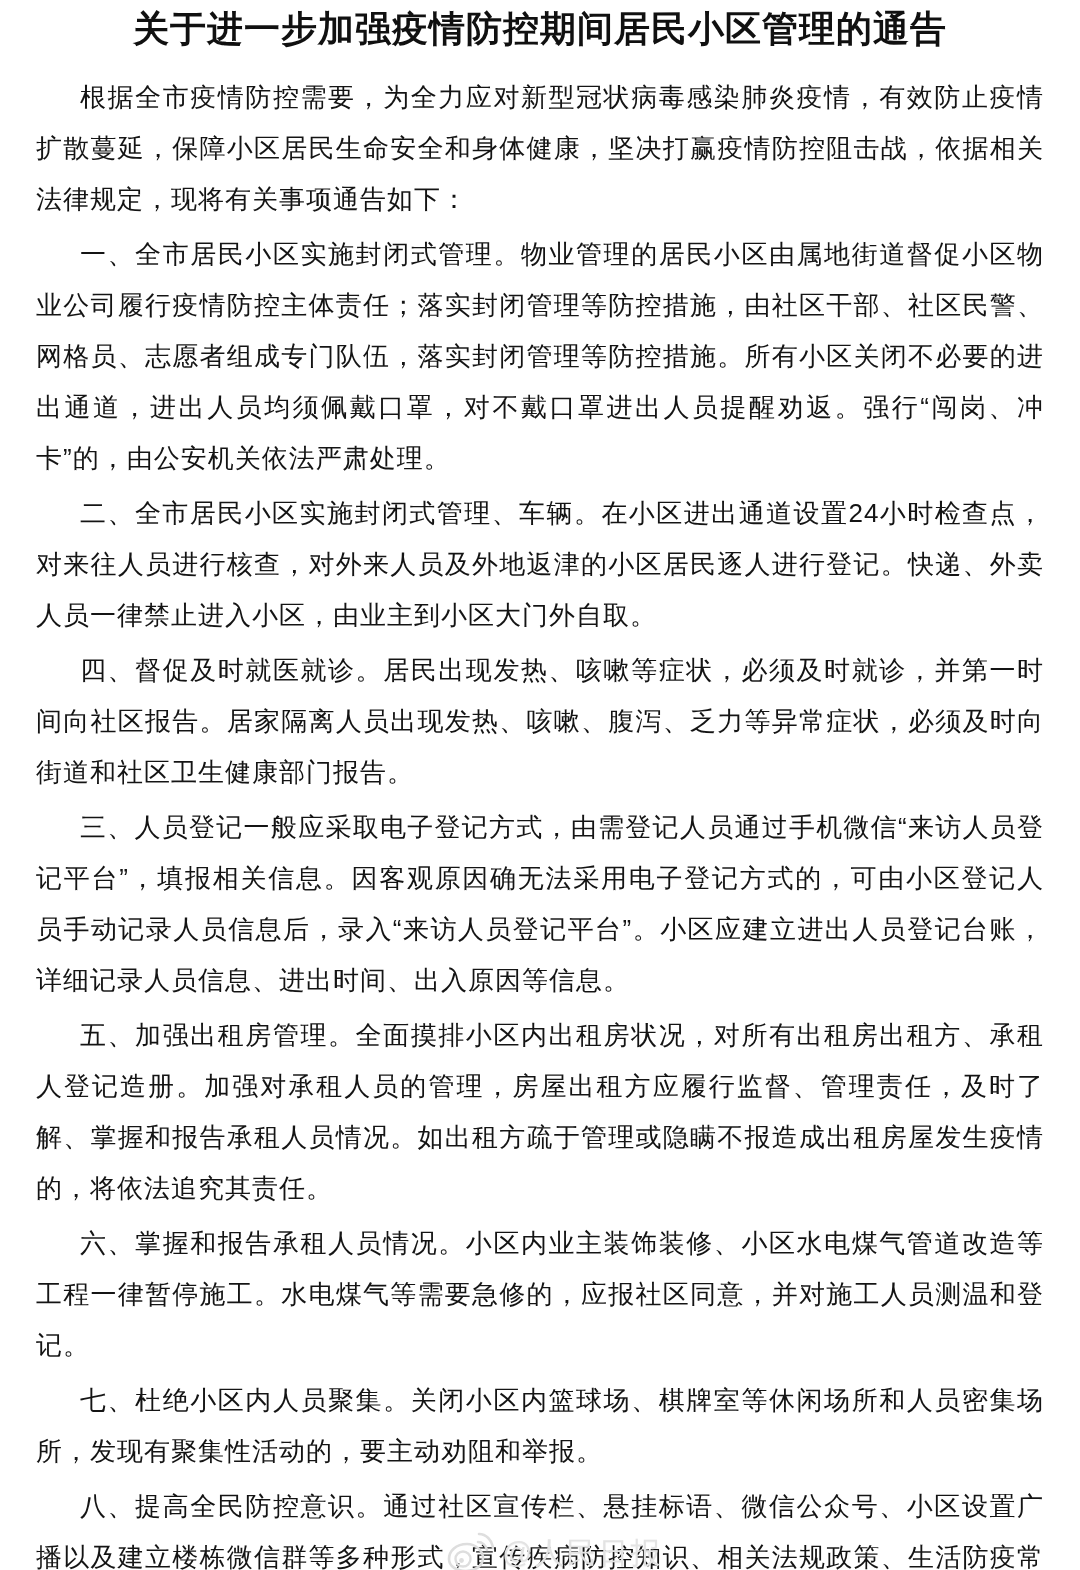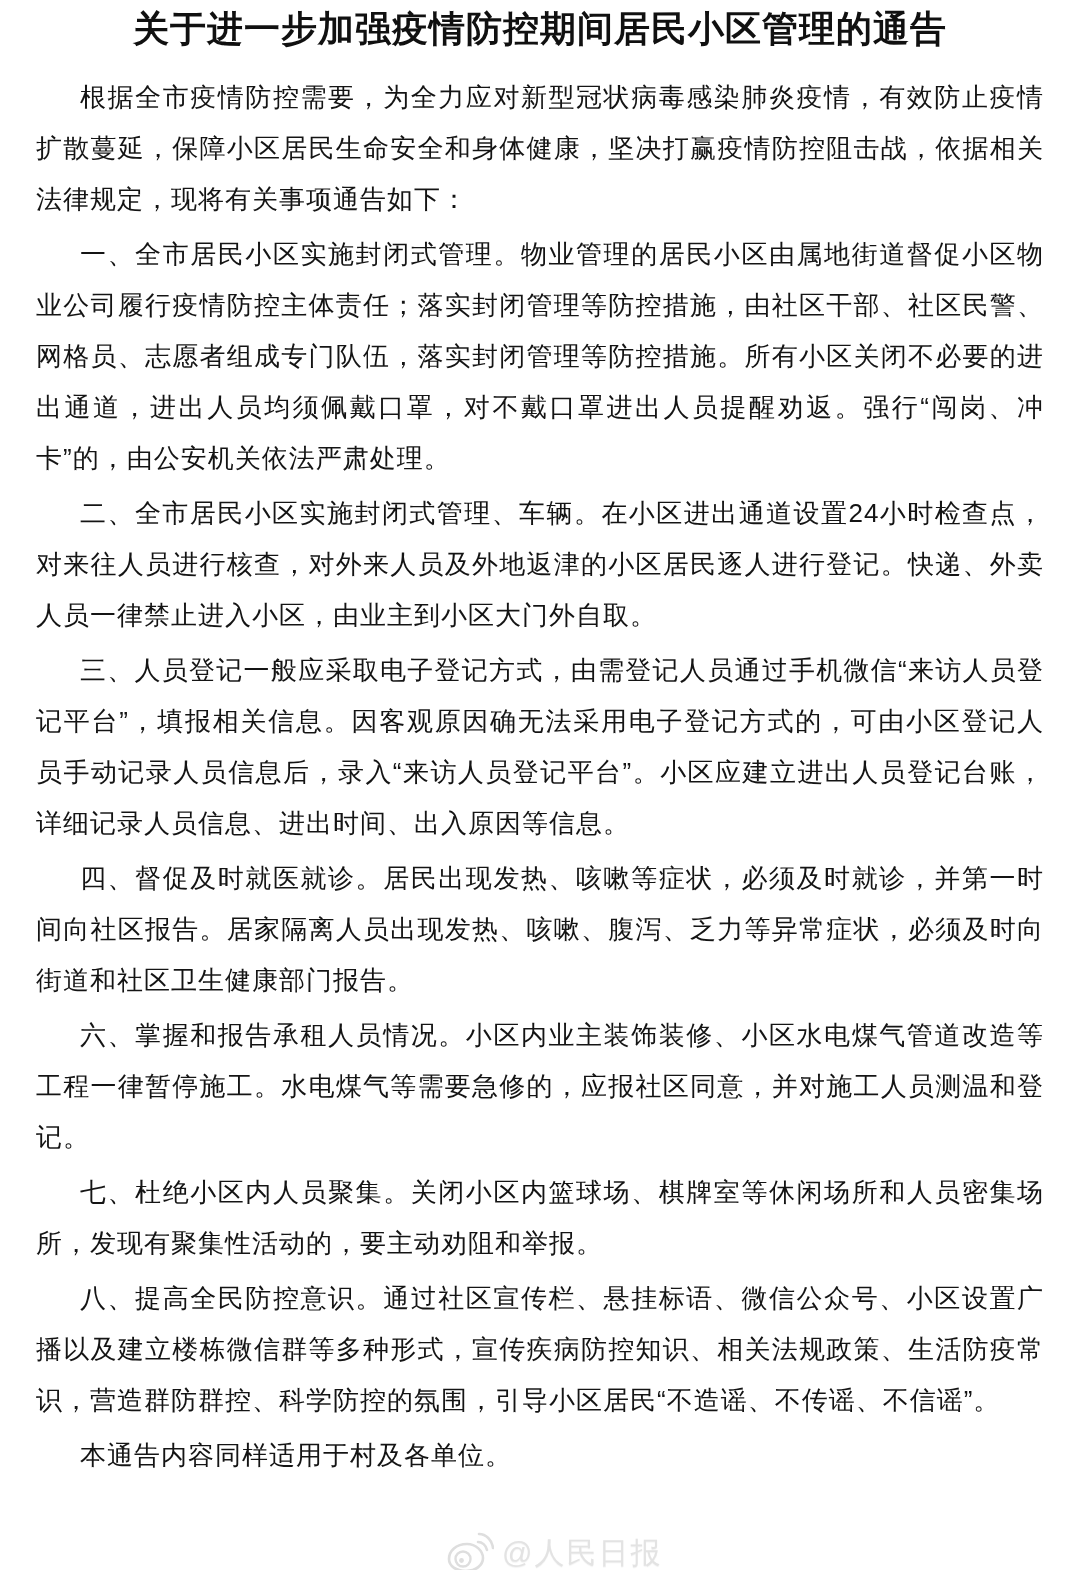--- a/index.html
+++ b/index.html
@@ -59,22 +59,23 @@
 <body>
 
 <div class="page">
 
   <h1 class="title">关于进一步加强疫情防控期间居民小区管理的通告</h1>
 
   <div class="doc-body">
     <p>根据全市疫情防控需要，为全力应对新型冠状病毒感染肺炎疫情，有效防止疫情扩散蔓延，保障小区居民生命安全和身体健康，坚决打赢疫情防控阻击战，依据相关法律规定，现将有关事项通告如下：</p>
     <p>一、全市居民小区实施封闭式管理。物业管理的居民小区由属地街道督促小区物业公司履行疫情防控主体责任；落实封闭管理等防控措施，由社区干部、社区民警、网格员、志愿者组成专门队伍，落实封闭管理等防控措施。所有小区关闭不必要的进出通道，进出人员均须佩戴口罩，对不戴口罩进出人员提醒劝返。强行“闯岗、冲卡”的，由公安机关依法严肃处理。</p>
     <p>二、全市居民小区实施封闭式管理、车辆。在小区进出通道设置24小时检查点，对来往人员进行核查，对外来人员及外地返津的小区居民逐人进行登记。快递、外卖人员一律禁止进入小区，由业主到小区大门外自取。</p>
+    <p>四、督促及时就医就诊。居民出现发热、咳嗽等症状，必须及时就诊，并第一时间向社区报告。居家隔离人员出现发热、咳嗽、腹泻、乏力等异常症状，必须及时向街道和社区卫生健康部门报告。</p>
     <p>三、人员登记一般应采取电子登记方式，由需登记人员通过手机微信“来访人员登记平台”，填报相关信息。因客观原因确无法采用电子登记方式的，可由小区登记人员手动记录人员信息后，录入“来访人员登记平台”。小区应建立进出人员登记台账，详细记录人员信息、进出时间、出入原因等信息。</p>
-    <p>四、督促及时就医就诊。居民出现发热、咳嗽等症状，必须及时就诊，并第一时间向社区报告。居家隔离人员出现发热、咳嗽、腹泻、乏力等异常症状，必须及时向街道和社区卫生健康部门报告。</p>
+    <p>五、加强出租房管理。全面摸排小区内出租房状况，对所有出租房出租方、承租人登记造册。加强对承租人员的管理，房屋出租方应履行监督、管理责任，及时了解、掌握和报告承租人员情况。如出租方疏于管理或隐瞒不报造成出租房屋发生疫情的，将依法追究其责任。</p>
     <p>六、掌握和报告承租人员情况。小区内业主装饰装修、小区水电煤气管道改造等工程一律暂停施工。水电煤气等需要急修的，应报社区同意，并对施工人员测温和登记。</p>
     <p>七、杜绝小区内人员聚集。关闭小区内篮球场、棋牌室等休闲场所和人员密集场所，发现有聚集性活动的，要主动劝阻和举报。</p>
     <p>八、提高全民防控意识。通过社区宣传栏、悬挂标语、微信公众号、小区设置广播以及建立楼栋微信群等多种形式，宣传疾病防控知识、相关法规政策、生活防疫常识，营造群防群控、科学防控的氛围，引导小区居民“不造谣、不传谣、不信谣”。</p>
     <p>本通告内容同样适用于村及各单位。</p>
 
   </div>
 
   <div class="watermark">
     <span>
       <svg width="48" height="42" viewBox="0 0 48 42" fill="none" xmlns="http://www.w3.org/2000/svg">

